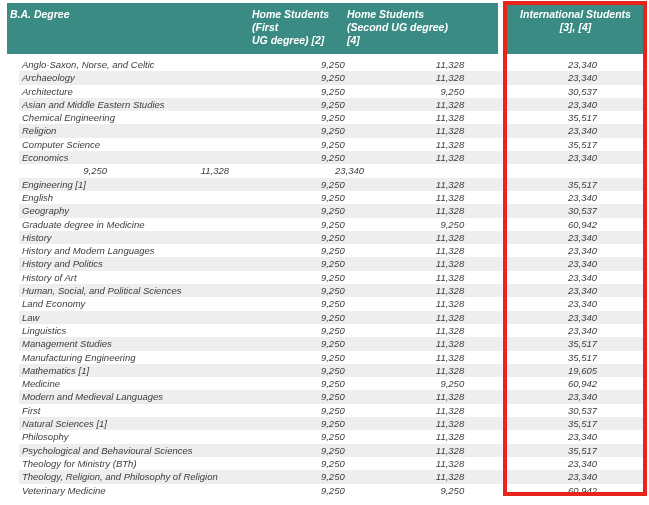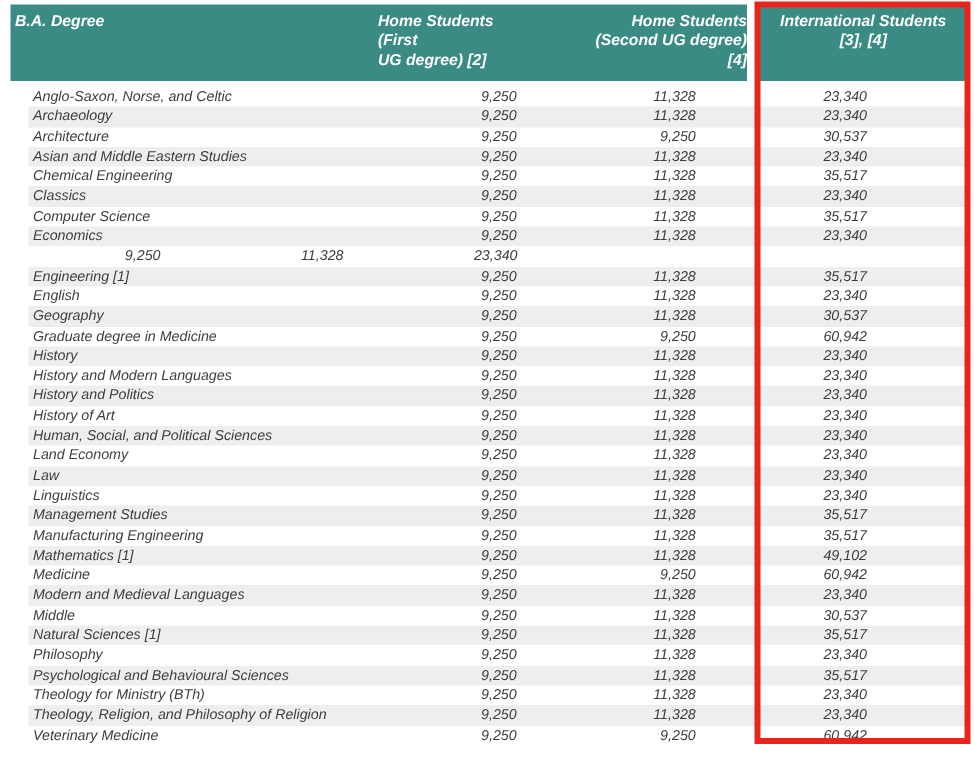--- a/index.html
+++ b/index.html
@@ -17,34 +17,34 @@
   .page{position:absolute;inset:0;}
   .fees-table{position:absolute;left:7px;top:3px;width:639px;font-style:italic;}
   *{box-sizing:border-box;}
 
   
   .header-row{display:flex;height:51px;}
   .header-main{display:flex;width:491px;background:var(--header-bg);}
   .hcell{color:var(--header-text);font-weight:bold;font-size:10.5px;line-height:13px;padding-top:5px;}
   .h-col1{width:245px;text-align:left;padding-left:3px;}
   .h-col2{width:95px;text-align:left;}
-  .h-col3{width:151px;text-align:right;}
+  .h-col3{width:151px;text-align:left;}
   .h-gap{width:7px;background:#ffffff;}
   .h-col4{width:141px;background:var(--header-bg);text-align:center;}
 
   
   .table-body{margin-top:4px;margin-left:12px;}
   .row{display:flex;height:13.3px;line-height:13.4px;font-size:9.5px;color:var(--body-text);}
   .row:nth-child(even){background:var(--stripe);}
   .cell{overflow:hidden;white-space:nowrap;}
   .degree{width:245px;padding-left:3px;}
   .v1{width:95px;text-align:right;padding-right:7px;}
   .v2{width:151px;text-align:right;padding-right:36px;}
   .gap{width:7px;}
-  .v3{width:141px;text-align:right;padding-right:68px;}
+  .v3{width:141px;text-align:right;padding-right:49px;}
 
   
   .highlight-rect{
     position:absolute;left:503px;top:1px;width:144px;height:495px;
     border:4px solid var(--highlight);pointer-events:none;
   }
 </style>
 </head>
 <body>
 
@@ -108,21 +108,21 @@
 
   <div class="row">
     <div class="cell degree">Chemical Engineering</div>
     <div class="cell v1">9,250</div>
     <div class="cell v2">11,328</div>
     <div class="cell gap"></div>
     <div class="cell v3">35,517</div>
   </div>
 
   <div class="row">
-    <div class="cell degree">Classics</div>
+    <div class="cell degree">Religion</div>
     <div class="cell v1">9,250</div>
     <div class="cell v2">11,328</div>
     <div class="cell gap"></div>
     <div class="cell v3">23,340</div>
   </div>
 
   <div class="row">
     <div class="cell degree">Computer Science</div>
     <div class="cell v1">9,250</div>
     <div class="cell v2">11,328</div>
@@ -255,41 +255,41 @@
     <div class="cell v2">11,328</div>
     <div class="cell gap"></div>
     <div class="cell v3">35,517</div>
   </div>
 
   <div class="row">
     <div class="cell degree">Mathematics [1]</div>
     <div class="cell v1">9,250</div>
     <div class="cell v2">11,328</div>
     <div class="cell gap"></div>
-    <div class="cell v3">49,102</div>
+    <div class="cell v3">19,605</div>
   </div>
 
   <div class="row">
     <div class="cell degree">Medicine</div>
     <div class="cell v1">9,250</div>
     <div class="cell v2">9,250</div>
     <div class="cell gap"></div>
     <div class="cell v3">60,942</div>
   </div>
 
   <div class="row">
     <div class="cell degree">Modern and Medieval Languages</div>
     <div class="cell v1">9,250</div>
     <div class="cell v2">11,328</div>
     <div class="cell gap"></div>
     <div class="cell v3">23,340</div>
   </div>
 
   <div class="row">
-    <div class="cell degree">Middle</div>
+    <div class="cell degree">First</div>
     <div class="cell v1">9,250</div>
     <div class="cell v2">11,328</div>
     <div class="cell gap"></div>
     <div class="cell v3">30,537</div>
   </div>
 
   <div class="row">
     <div class="cell degree">Natural Sciences [1]</div>
     <div class="cell v1">9,250</div>
     <div class="cell v2">11,328</div>

